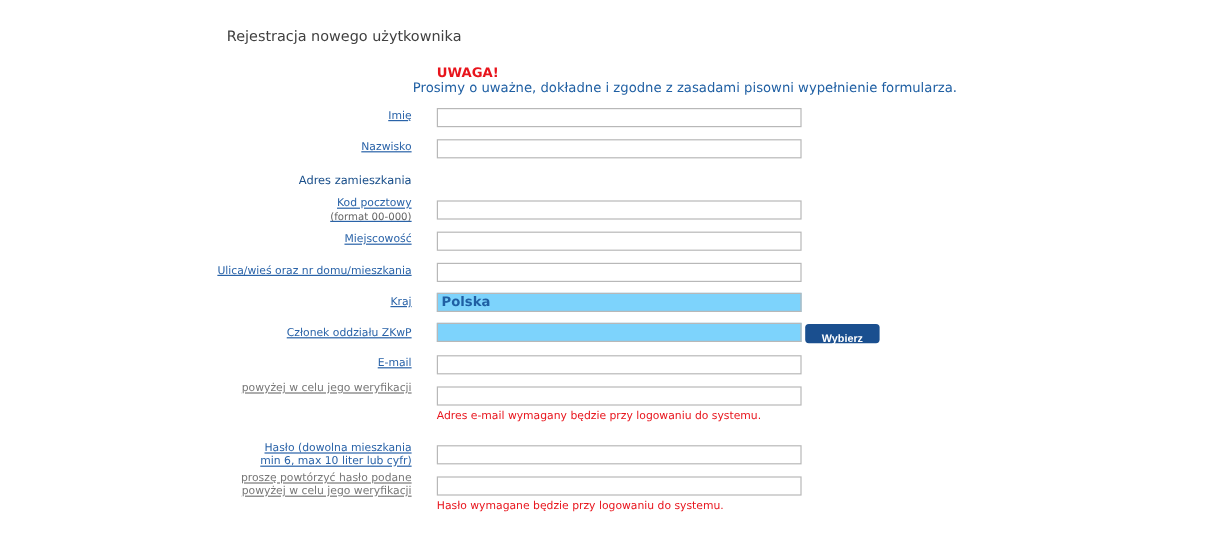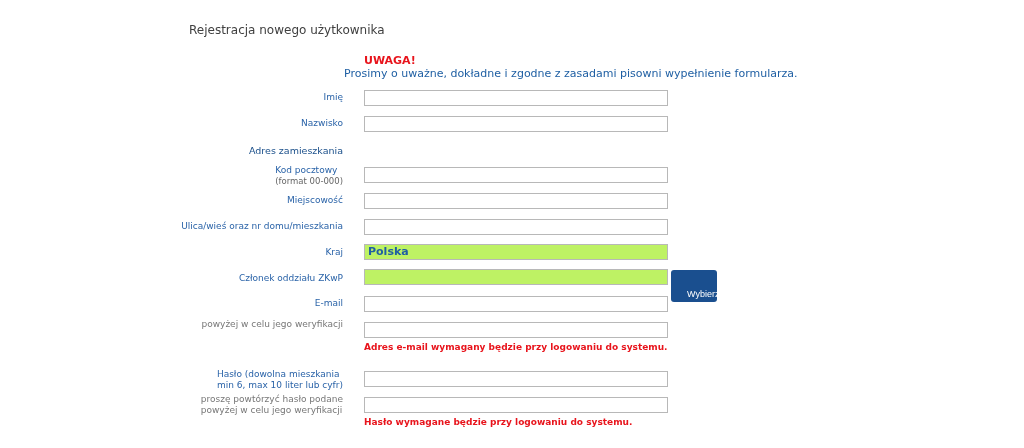--- a/index.html
+++ b/index.html
@@ -1,29 +1,29 @@
 <!DOCTYPE html>
 <html><head>
 <meta charset="utf-8">
 <style>
   html, body { margin:0; padding:0; background:#ffffff; }
   body { width:1024px; height:448px; position:relative; overflow:hidden;
          font-family:"DejaVu Sans", sans-serif; }
   .title { position:absolute; left:189px; top:23px; font-size:12px; color:#404040; }
   .warn-title { position:absolute; left:364px; top:54px; font-size:11px; font-weight:bold; color:#e8141c; }
   .warn-text { position:absolute; left:344px; top:67px; font-size:11px; color:#1f5fa3; white-space:nowrap; }
-  .label { position:absolute; right:681px; font-size:9px; color:#2a63a8; white-space:nowrap; line-height:11px; }
+  .label { position:absolute; right:681px; font-size:9px; color:#2a63a8; text-align:right; white-space:nowrap; line-height:11px;text-decoration:underline; }
   .label .sub { color:#666; font-size:8.5px; }
   .label.gray { color:#777; }
   .section { position:absolute; right:681px; top:145px; font-size:9.5px; font-weight:normal; color:#1a4f8a; }
   .inp { position:absolute; left:364px; width:302px; height:14px; border:1px solid #b8b8b8; background:#fff; box-sizing:content-box; padding:0; margin:0; font-size:11px; font-family:"DejaVu Sans", sans-serif; }
-  .inp.gray { background:#bef264; }
+  .inp.gray { background:#7dd3fc; }
   .inp.country { font-weight:bold; color:#1f5fa3; padding-left:3px; width:299px; font-size:11px; line-height:14px; }
-  .btn { position:absolute; left:671px; top:270px; width:46px; height:16px; background:#1a4f8f; color:#fff; font-size:9px; font-weight:normal; border-radius:3px; border:none; text-align:center; line-height:16px; padding:16px; }
-  .err { position:absolute; left:364px; font-size:9px; font-weight:bold; color:#e8141c; white-space:nowrap; }
+  .btn { position:absolute; left:671px; top:270px; width:62px; height:16px; background:#1a4f8f; color:#fff; font-size:9px; font-weight:bold; border-radius:3px; border:none; text-align:center; line-height:16px; padding:4px; }
+  .err { position:absolute; left:364px; font-size:9px; font-weight:normal; color:#e8141c; white-space:nowrap; }
 </style>
 </head>
 <body>
 
 <div class="title">Rejestracja nowego użytkownika</div>
 
 <div class="warn-title">UWAGA!</div>
 <div class="warn-text">Prosimy o uważne, dokładne i zgodne z zasadami pisowni wypełnienie formularza.</div>
 
 <div class="label" style="top:92px;">Imię</div>

